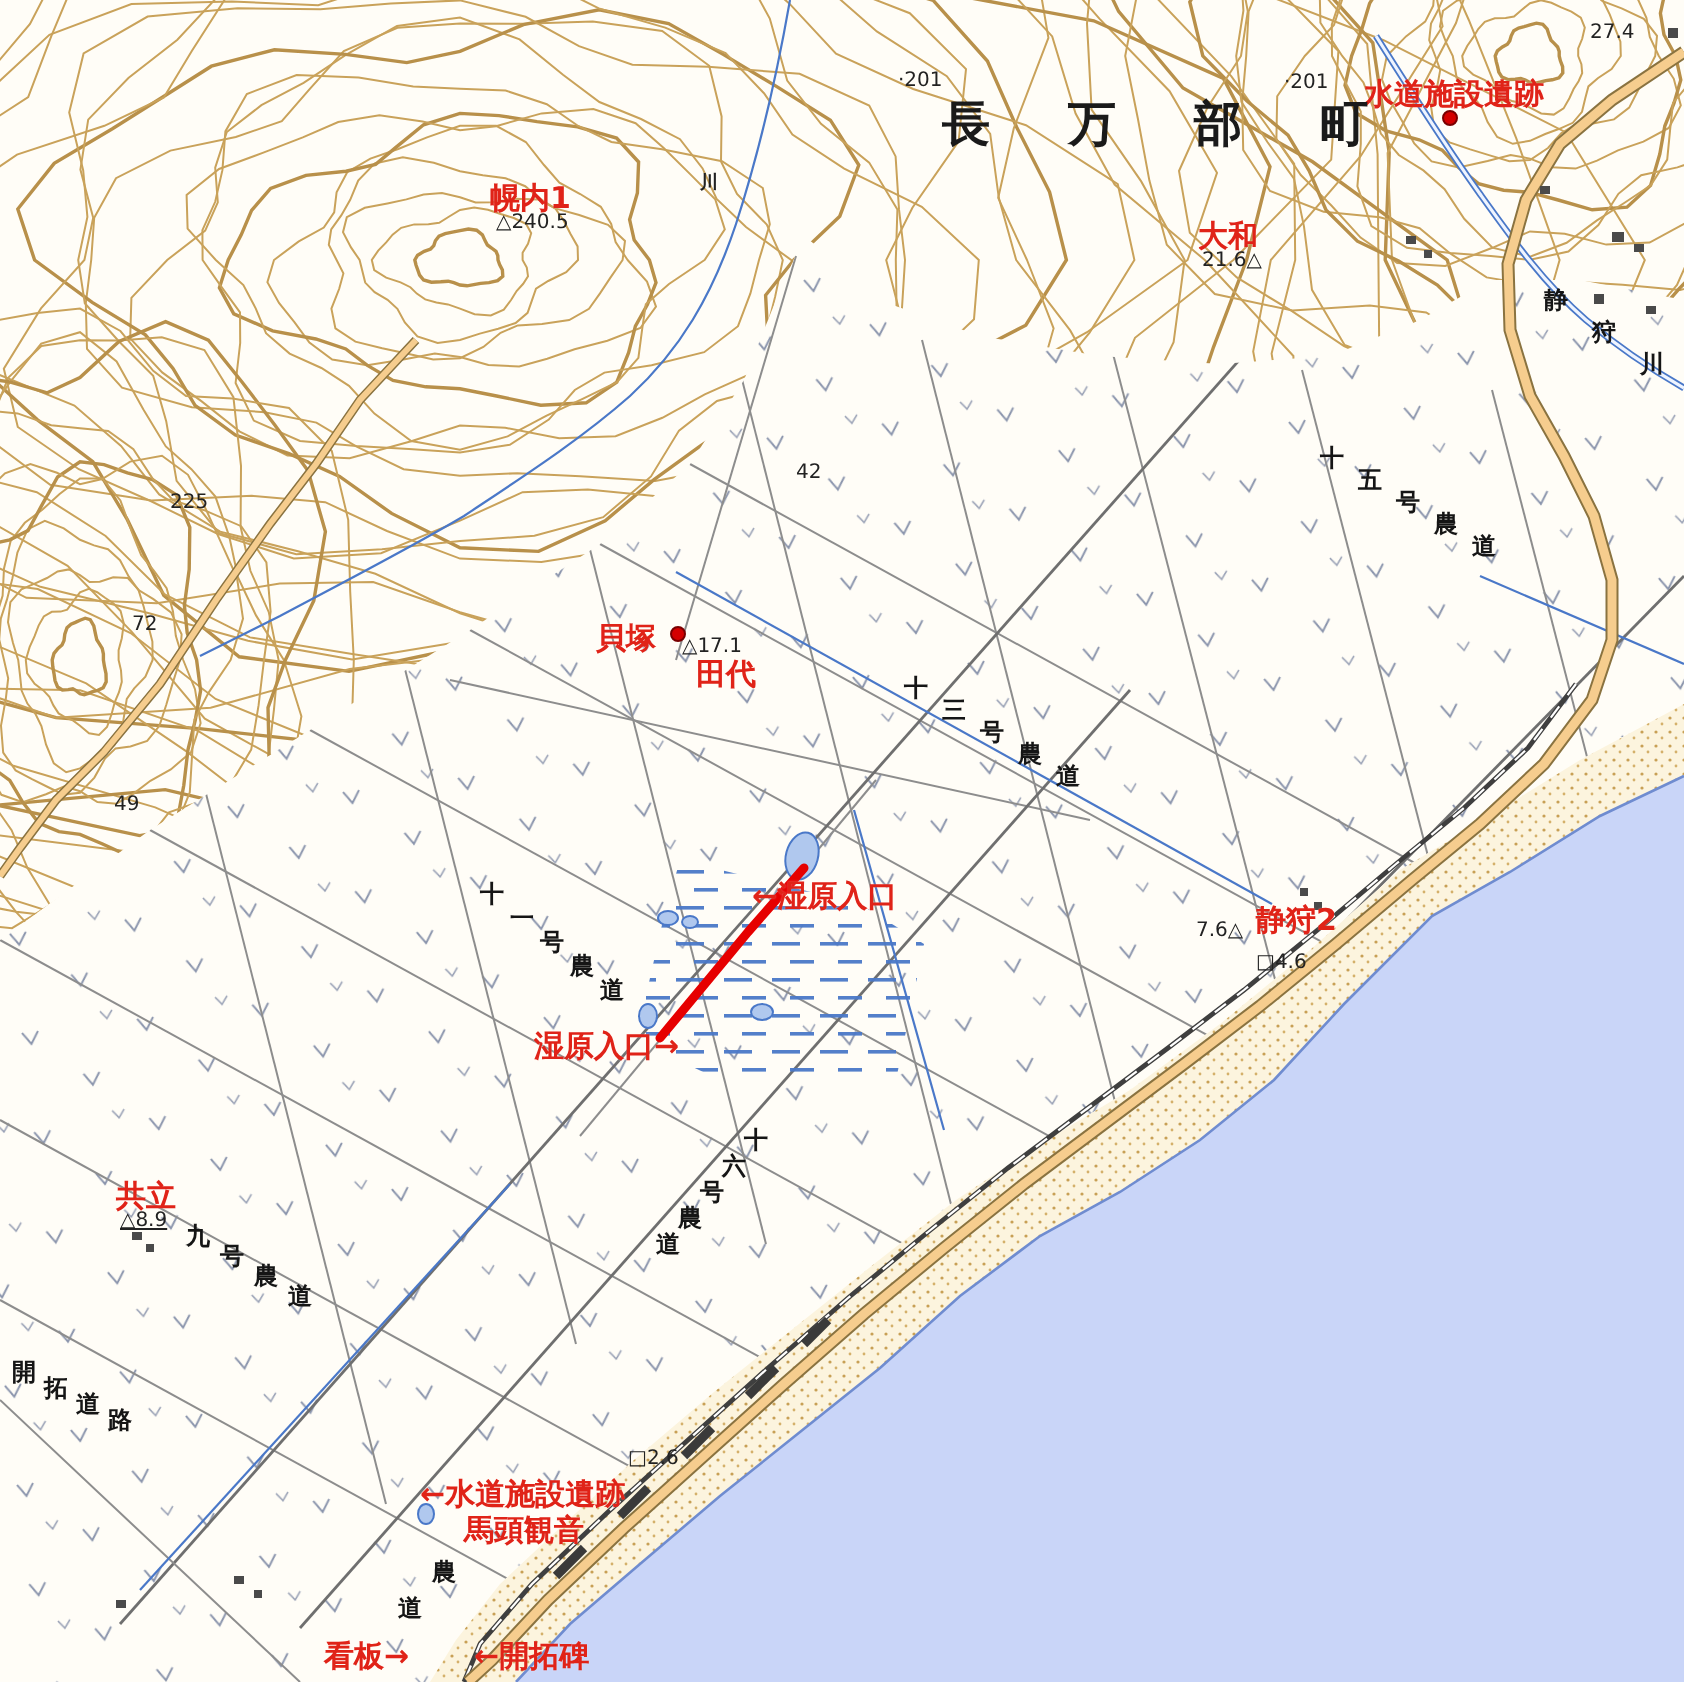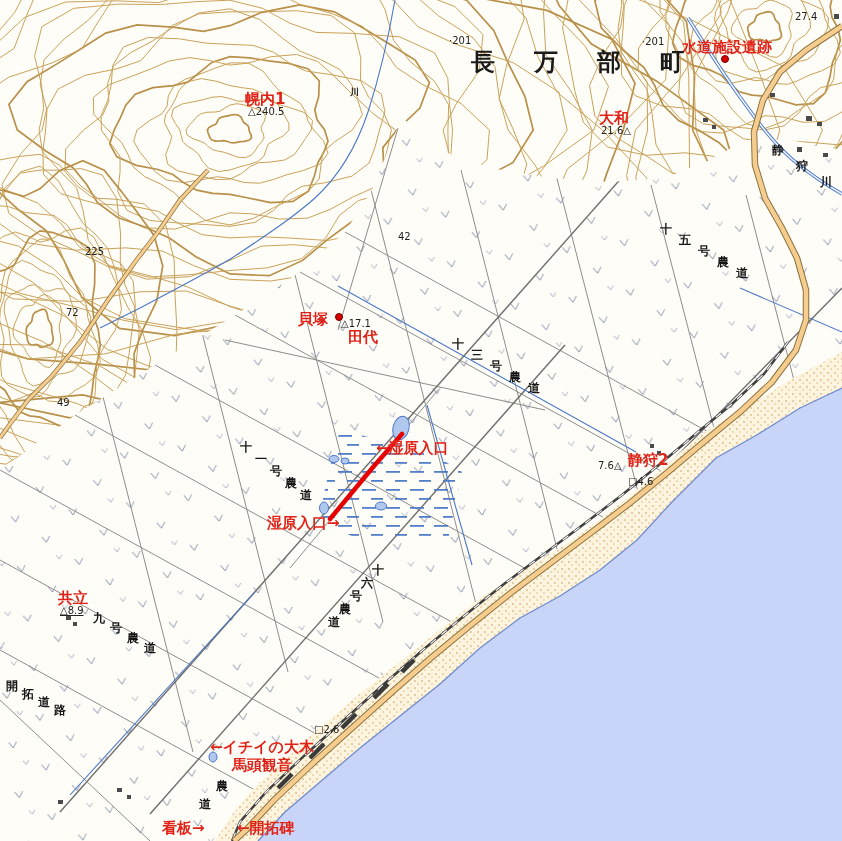--- a/index.html
+++ b/index.html
@@ -223,21 +223,21 @@
 <div id="labels-layer">
       <div class="map-label red" style="left: 682px; top: 40px;">水道施設遺跡</div>
       <div class="map-label red" style="left: 245px; top: 92px;">幌内1</div>
       <div class="map-label red" style="left: 599px; top: 111px;">大和</div>
       <div class="map-label red" style="left: 298px; top: 313px; font-family: Liberation Mono, monospace;">貝塚</div>
       <div class="map-label red" style="left: 348px; top: 330px;">田代</div>
       <div class="map-label red" style="left: 376px; top: 441px;">←湿原入口</div>
       <div class="map-label red" style="left: 250px; top: 516px; margin-left: 17px;">湿原入口→</div>
       <div class="map-label red" style="left: 628px; top: 453px;">静狩2</div>
       <div class="map-label red" style="left: 58px; top: 591px;">共立</div>
-      <div class="map-label red" style="left: 210px; top: 740px;">←イチイの大木</div>
+      <div class="map-label red" style="left: 210px; top: 740px;">←水道施設遺跡</div>
       <div class="map-label red" style="left: 232px; top: 758px;">馬頭観音</div>
       <div class="map-label red" style="left: 162px; top: 821px;">看板→</div>
       <div class="map-label red" style="left: 237px; top: 821px;">←開拓碑</div>
       <div class="map-label town">
         <span class="char" style="left: 471px; top: 50px;">長</span>
         <span class="char" style="left: 534px; top: 50px;">万</span>
         <span class="char" style="left: 597px; top: 50px;">部</span>
         <span class="char" style="left: 660px; top: 50px;">町</span>
       </div>
       <div class="map-label road">

